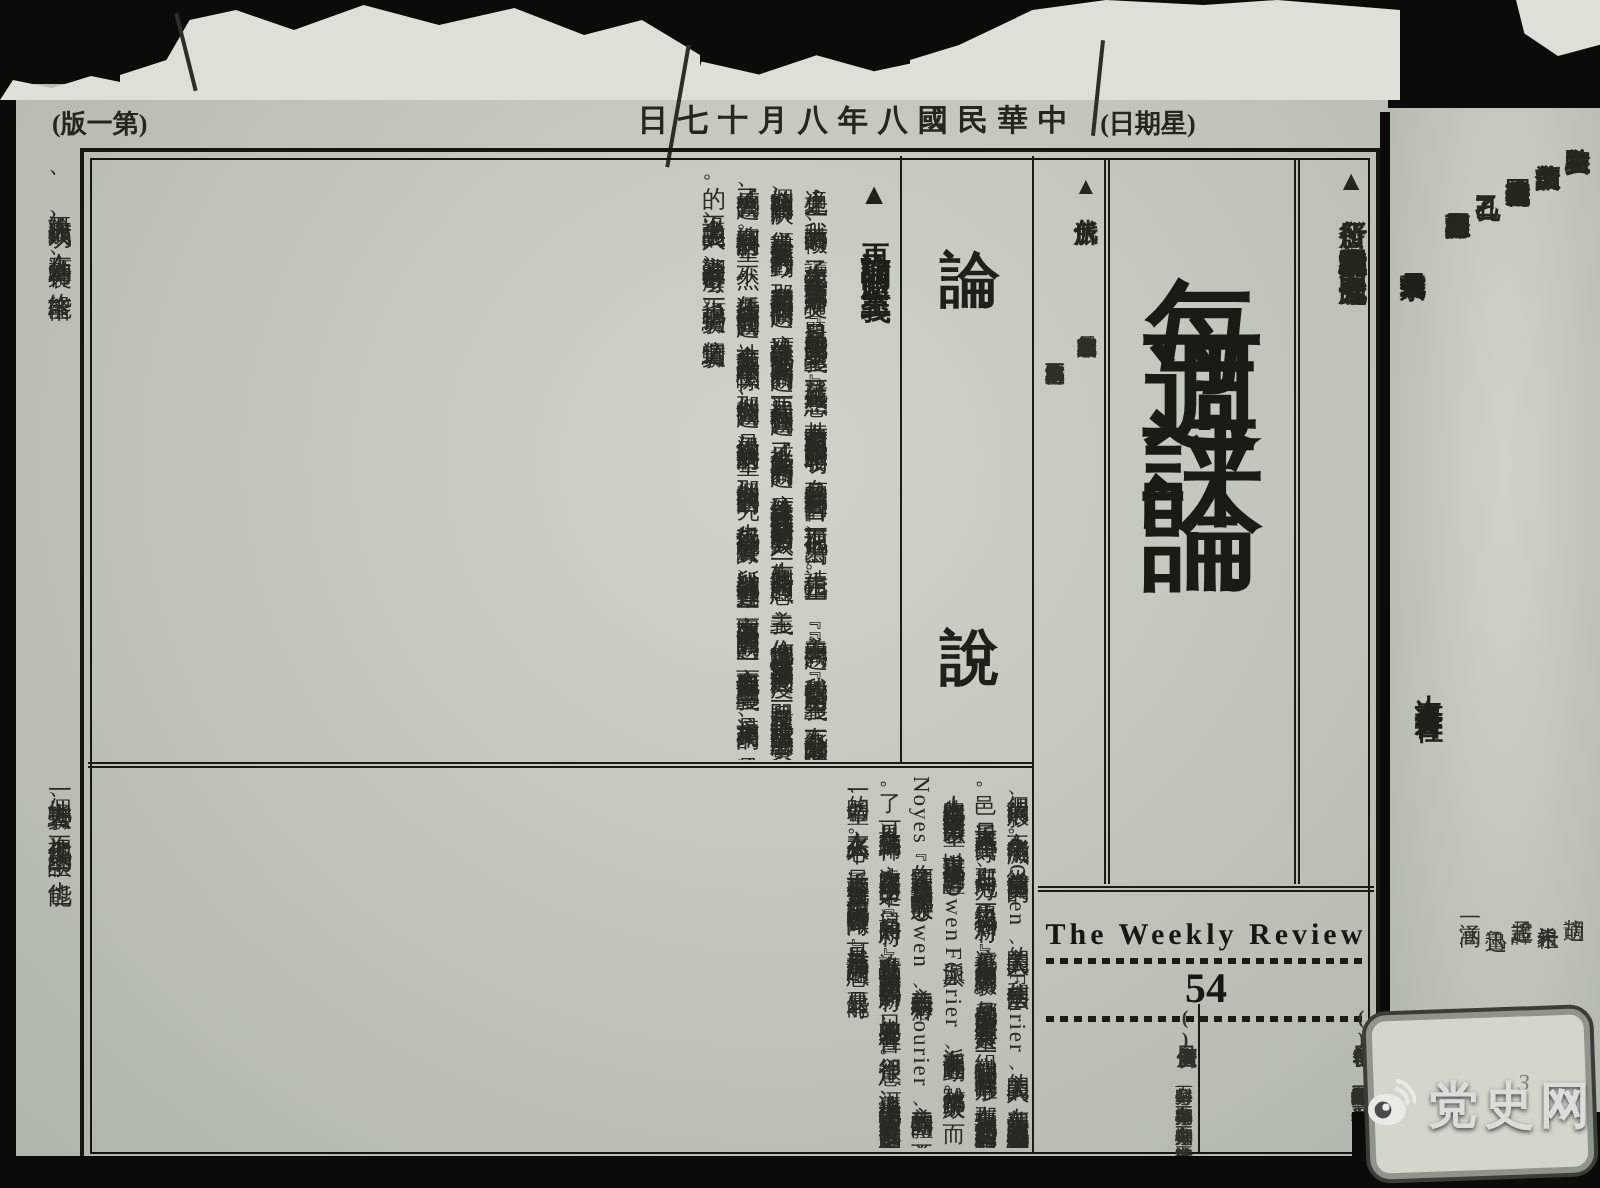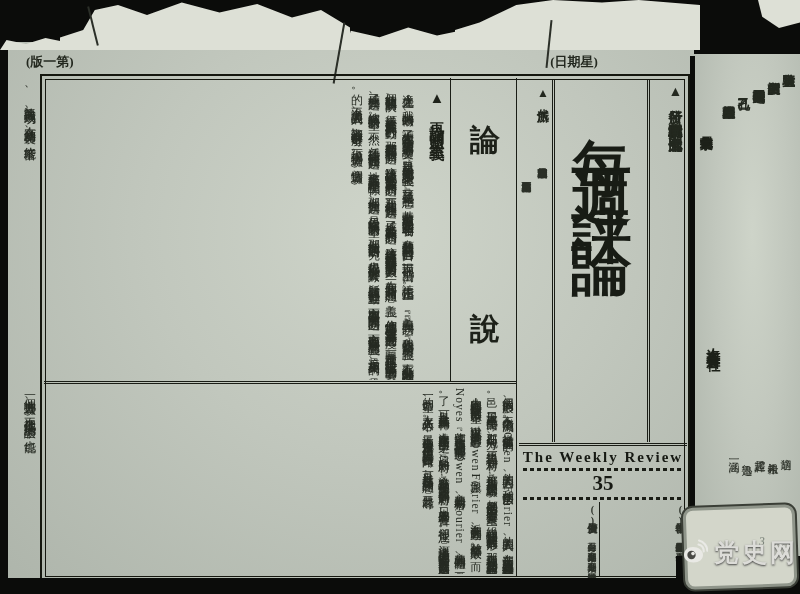--- a/index.html
+++ b/index.html
@@ -53,20 +53,21 @@
   <div class="abs torn" style="left:455px;top:0;width:245px;height:50px;clip-path:polygon(0 100%,0 60%,10% 45%,25% 10%,40% 0,60% 5%,75% 0,100% 10%,100% 100%);"></div>
   <div class="abs torn" style="left:345px;top:18px;width:115px;height:32px;clip-path:polygon(0 100%,5% 40%,30% 60%,55% 30%,80% 55%,100% 40%,100% 100%);"></div>
   <div class="abs torn" style="left:0;top:30px;width:65px;height:20px;clip-path:polygon(0 100%,10% 50%,40% 70%,70% 40%,100% 60%,100% 100%);"></div>
   <div class="abs torn" style="left:758px;top:0;width:42px;height:28px;clip-path:polygon(0 0,100% 0,100% 80%,50% 100%,10% 60%);"></div>
 
   <div class="abs crack" style="left:338px;top:22px;height:62px;transform:rotate(10deg);"></div>
   <div class="abs crack" style="left:548px;top:20px;height:48px;transform:rotate(6deg);"></div>
   <div class="abs crack" style="left:92px;top:6px;height:40px;transform:rotate(-14deg);"></div>
 
   <div class="abs" style="left:535px;top:53px;width:78px;font-size:13px;font-weight:bold;text-align:center;">(日期星)</div>
+  <div class="abs" style="left:318px;top:51px;width:222px;font-size:15px;font-weight:bold;letter-spacing:5px;text-align:center;">日七十月八年八國民華中</div>
   <div class="abs" style="left:26px;top:53px;width:78px;font-size:13px;font-weight:bold;text-align:left;">(版一第)</div>
 
   <div class="abs frame" style="left:40px;top:74px;width:646px;height:504px;">
     <div class="frame-inner"></div>
   </div>
 
   <div class="abs rule-v" style="left:516px;top:78px;height:498px;"></div>
   <div class="abs rule-v" style="left:450px;top:78px;height:304px;"></div>
 
   <div class="abs v pub-col" style="left:650px;top:84px;width:34px;height:356px;">
@@ -75,23 +76,23 @@
 
   <div class="abs masthead-box" style="left:552px;top:80px;width:92px;height:362px;">
     <div class="v masthead-title">每週評論</div>
   </div>
 
   <div class="abs v agent-label" style="left:533px;top:86px;width:18px;height:72px;">▲代派所</div>
   <div class="abs v agent-col" style="left:535px;top:160px;width:14px;height:280px;">北京南柳巷實事白話報館琉璃廠中華書局</div>
   <div class="abs v agent-col" style="left:519px;top:174px;width:14px;height:266px;">上海五馬路棋盤街西首亞東圖書館</div>
 
   <div class="abs" style="left:519px;top:443px;width:168px;height:57px;border-top:3px double #1a1d16;">
-    <div class="wk-title" style="margin-top:3px;">The Weekly Review</div>
+    <div class="wk-title" style="margin-top:14px;">The Weekly Review</div>
     <div class="wavy" style="margin:2px 4px 0 4px;"></div>
-    <div class="wk-issue">35</div>
+    <div class="wk-issue">54</div>
     <div class="wavy" style="margin:1px 4px 0 4px;"></div>
   </div>
 
   <div class="abs v price-block" style="left:602px;top:504px;width:84px;height:72px;">
     <span class="lbl">(本報價目)</span>
     <span>每號銅子三枚外埠大洋二分五厘郵費在內</span>
     <span>全年五十二份大洋一元</span>
   </div>
   <div class="abs rule-v" style="left:599px;top:502px;height:74px;"></div>
   <div class="abs v price-block" style="left:520px;top:504px;width:78px;height:72px;">

